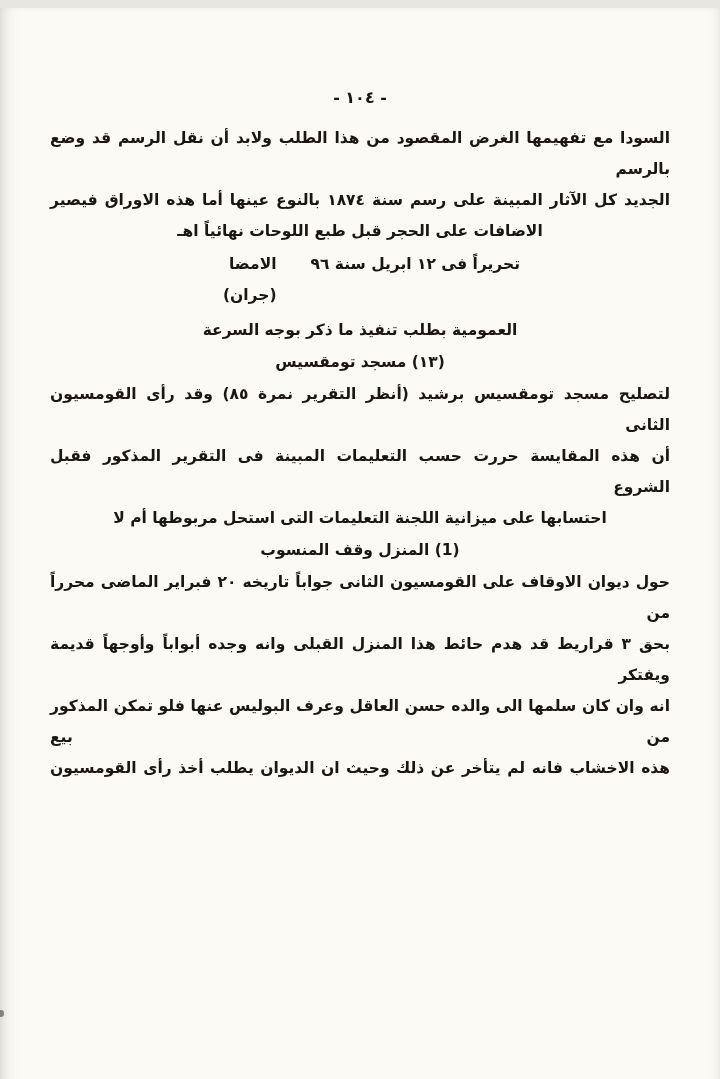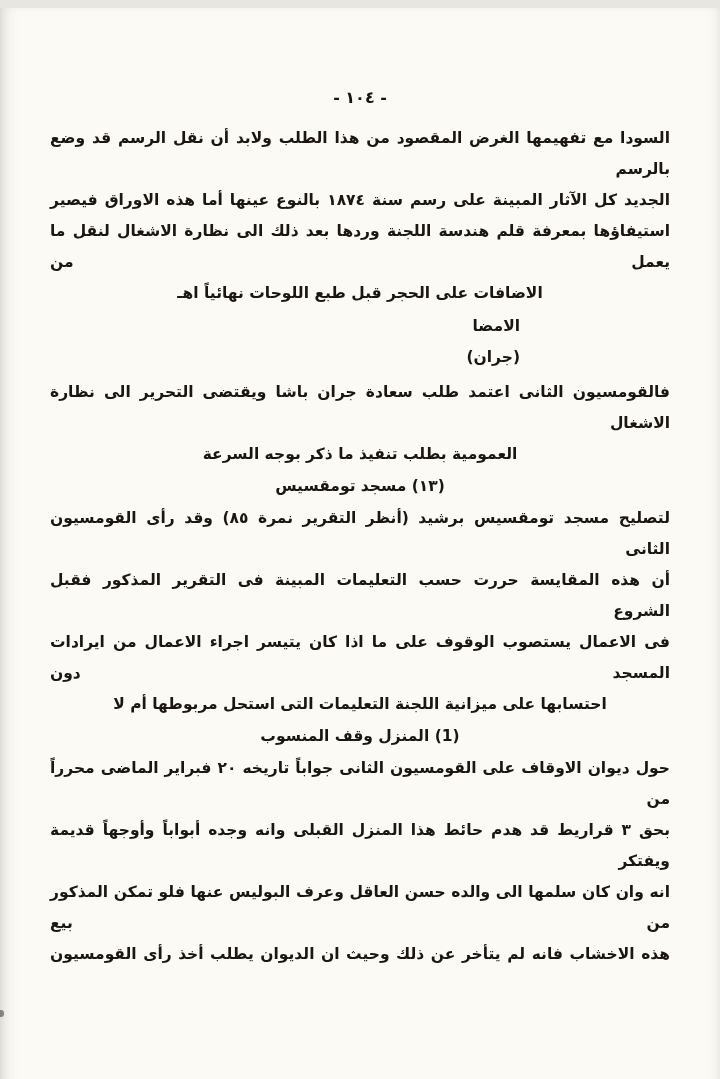--- a/index.html
+++ b/index.html
@@ -80,42 +80,40 @@
 
 <div class="page">
 
   <div class="page-number">- ١٠٤ -</div>
 
   <div class="text-block">
 
     <div class="para">
       <div class="line">السودا مع تفهيمها الغرض المقصود من هذا الطلب ولابد أن نقل الرسم قد وضع بالرسم</div>
       <div class="line">الجديد كل الآثار المبينة على رسم سنة ١٨٧٤ بالنوع عينها أما هذه الاوراق فيصير</div>
-      <div class="line">استيفاؤها بمعرفة قلم هندسة اللجنة وردها بعد ذلك الى نظارة الاشغال لنقل ما يعمل من</div>
       <div class="line last">الاضافات على الحجر قبل طبع اللوحات نهائياً اهـ</div>
     </div>
 
     <div class="sig-row">
+      <div class="sig-date">تحريراً فى ١٢ ابريل سنة ٩٦</div>
       <div class="sig-block">
         <div>الامضا</div>
         <div>(جران)</div>
       </div>
     </div>
 
     <div class="para">
-      <div class="line">فالقومسيون الثانى اعتمد طلب سعادة جران باشا ويقتضى التحرير الى نظارة الاشغال</div>
       <div class="line last">العمومية بطلب تنفيذ ما ذكر بوجه السرعة</div>
     </div>
 
     <div class="heading">(١٣) مسجد تومقسيس</div>
 
     <div class="para">
       <div class="line">لتصليح مسجد تومقسيس برشيد (أنظر التقرير نمرة ٨٥) وقد رأى القومسيون الثانى</div>
       <div class="line">أن هذه المقايسة حررت حسب التعليمات المبينة فى التقرير المذكور فقبل الشروع</div>
-      <div class="line">فى الاعمال يستصوب الوقوف على ما اذا كان يتيسر اجراء الاعمال من ايرادات المسجد دون</div>
       <div class="line last">احتسابها على ميزانية اللجنة التعليمات التى استحل مربوطها أم لا</div>
     </div>
 
     <div class="heading">(1) المنزل وقف المنسوب</div>
 
     <div class="para">
       <div class="line">حول ديوان الاوقاف على القومسيون الثانى جواباً تاريخه ٢٠ فبراير الماضى محرراً من</div>
       <div class="line">بحق ٣ قراريط قد هدم حائط هذا المنزل القبلى وانه وجده أبواباً وأوجهاً قديمة ويفتكر</div>
       <div class="line">انه وان كان سلمها الى والده حسن العاقل وعرف البوليس عنها فلو تمكن المذكور من بيع</div>
       <div class="line">هذه الاخشاب فانه لم يتأخر عن ذلك وحيث ان الديوان يطلب أخذ رأى القومسيون</div>

